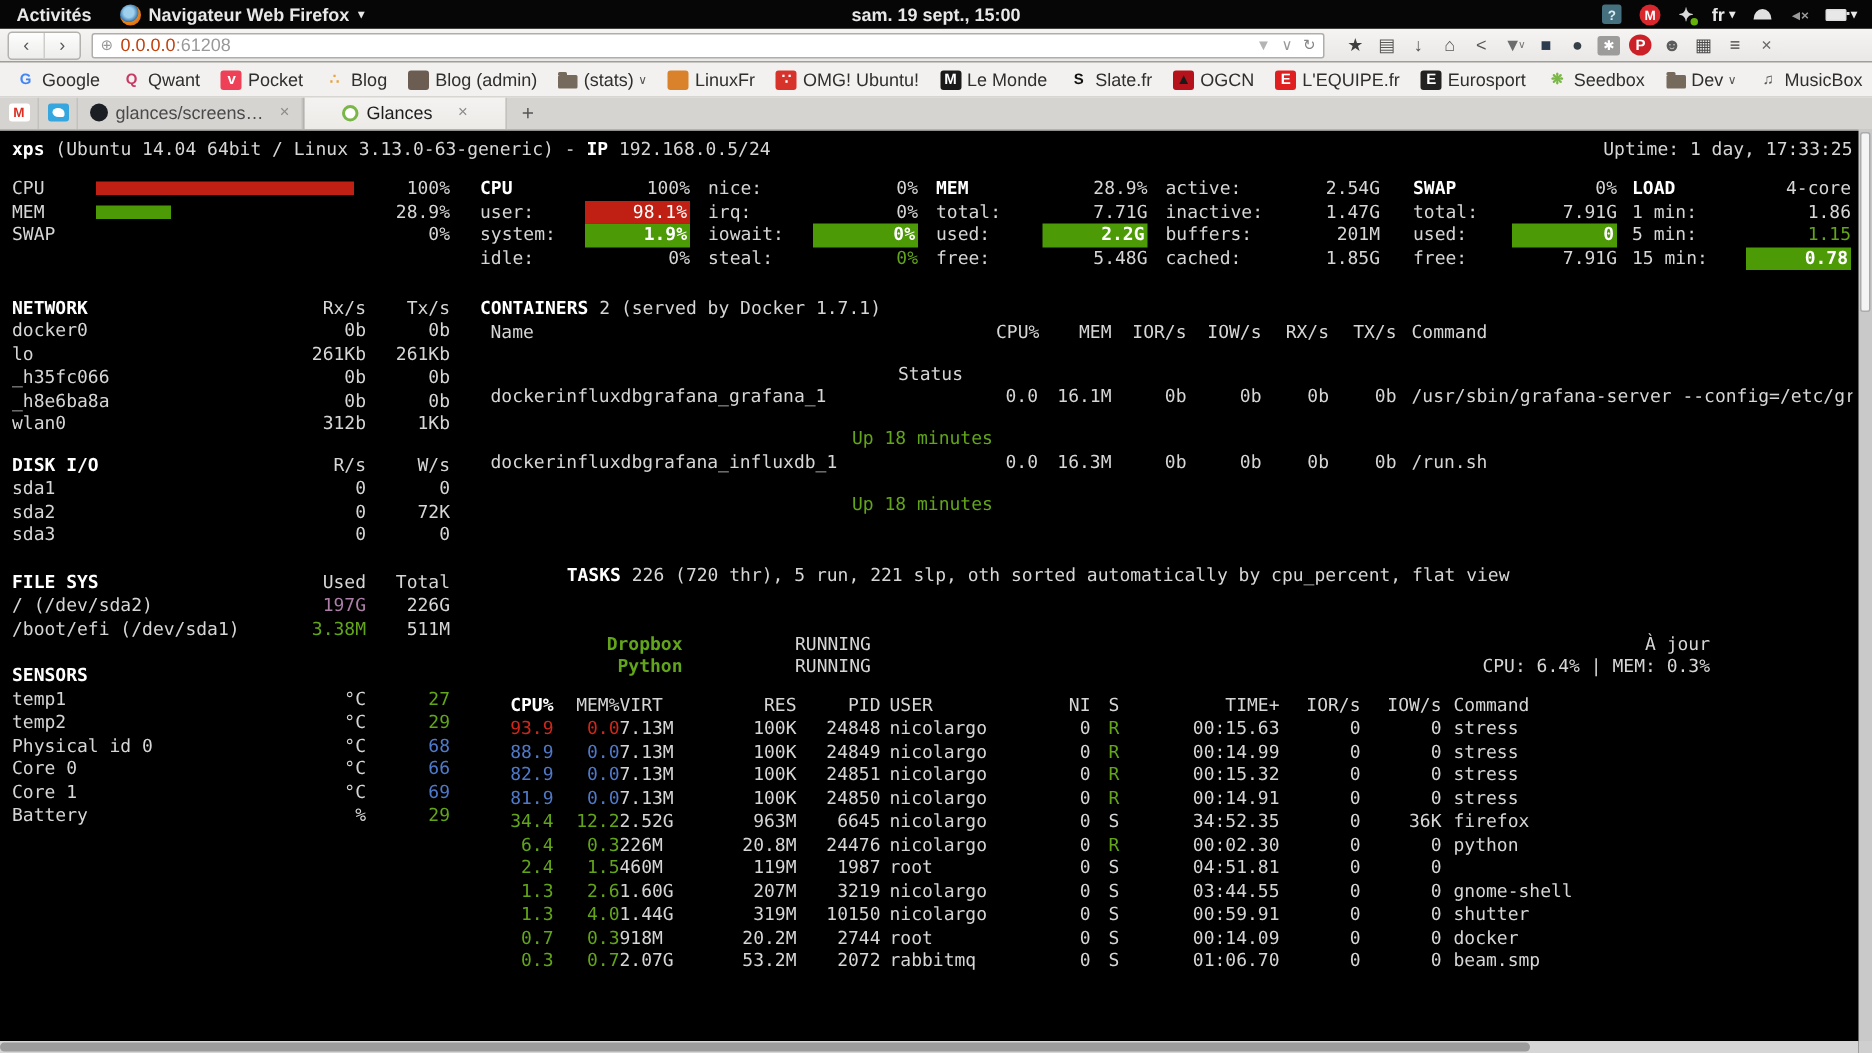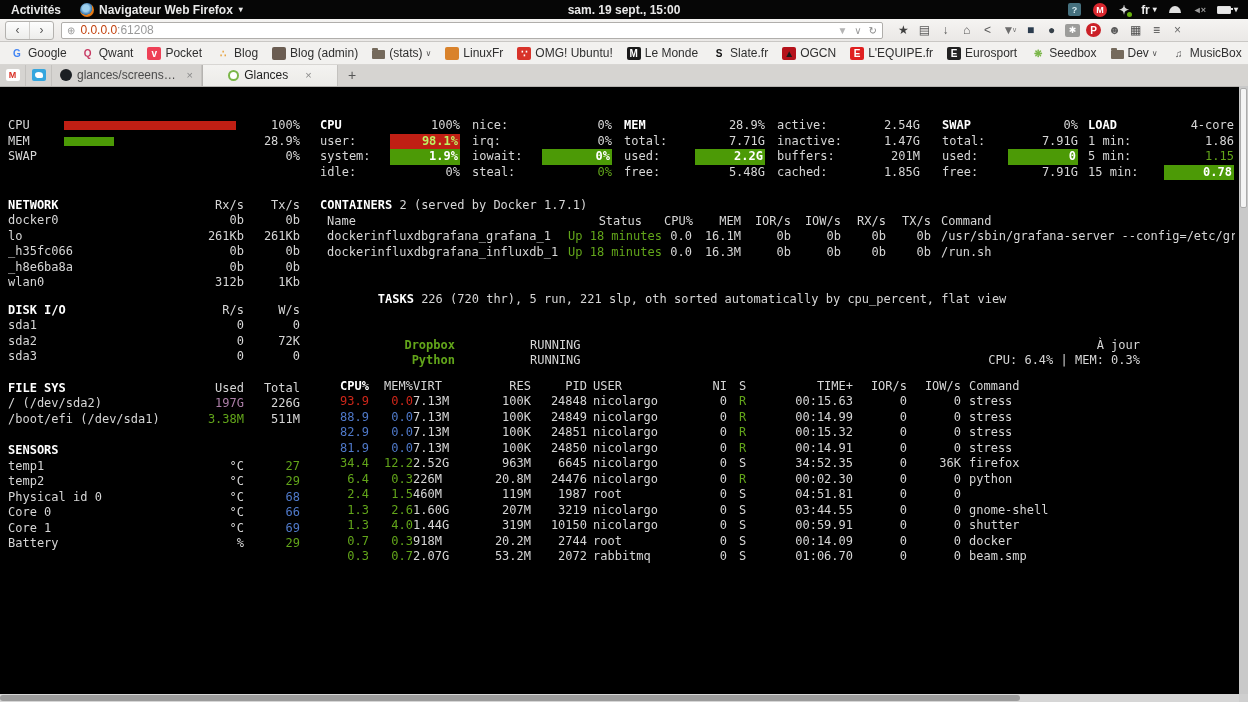--- a/index.html
+++ b/index.html
@@ -78,21 +78,21 @@
   
   .content{position:absolute;top:86px;left:0;right:0;bottom:0;background:#000;overflow:hidden;
            font-family:"DejaVu Sans Mono",monospace;font-size:12px;color:#d6d6d6;}
   .content *{line-height:15.5px;}
   .b{font-weight:bold;color:#fff;}
   .green{color:#62a51a;}
   .blue{color:#4f79c9;}
   .red{color:#d0271a;}
   .purple{color:#ad7fa8;}
   .bggreen{background:#4c9a06;color:#fff;font-weight:bold;}
-  .bgred{background:#c01f14;color:#bef264;font-weight:bold;}
+  .bgred{background:#c01f14;color:#ffffff;font-weight:normal;}
   .pad{display:inline-block;min-width:70px;text-align:right;padding-right:2px;box-sizing:border-box;}
   .gheader{position:absolute;top:6px;left:8px;right:13px;display:flex;white-space:pre;}
   .gh-up{margin-left:auto;}
   
   .leftcol{position:absolute;left:8px;top:32px;width:292px;}
   .grow{display:flex;align-items:center;height:15.5px;}
   .glabel{width:56px;}
   .gtrack{width:172px;height:9px;margin-right:4px;}
   .gfill{display:block;height:9px;}
   .fill-red{background:#c01f14;}
@@ -107,21 +107,21 @@
   .maincol{position:absolute;left:320px;top:32px;width:915px;}
   .quad{display:flex;}
   .qcol{display:block;}
   .qc1{width:140px;} .qc2{width:140px;margin-left:12px;} .qc3{width:141px;margin-left:12px;}
   .qc4{width:143px;margin-left:12px;} .qc5{width:136px;margin-left:22px;} .qc6{width:146px;margin-left:10px;}
   .qrow{display:flex;white-space:pre;}
   .qv{margin-left:auto;text-align:right;}
   .containers{margin-top:18px;}
   .crow{display:flex;white-space:pre;}
   .cname{width:248px;padding-left:7px;box-sizing:border-box;overflow:hidden;}
-  .cstatus{width:96px;}
+  .cstatus{width:96px;margin-top:28px;}
   .crow.head .cstatus{text-align:right;padding-right:22px;box-sizing:border-box;}
   .ccpu{width:28px;text-align:right;}
   .cmem{width:49px;text-align:right;}
   .cior{width:50px;text-align:right;}
   .ciow{width:50px;text-align:right;}
   .crx{width:45px;text-align:right;}
   .ctx{width:45px;text-align:right;}
   .ccmd{flex:1;padding-left:10px;overflow:hidden;white-space:pre;}
   .alerts{margin-top:22px;white-space:pre;}
   .tasks{margin-top:16px;white-space:pre;}
@@ -368,20 +368,24 @@
     <div class="tab active">
       <span class="glico"></span>
       <span class="tablabel">Glances</span>
       <span class="tabclose">×</span>
     </div>
     <div class="newtab">+</div>
   </div>
 
   <div class="content">
 
+    <div class="gheader">
+      <span class="b">xps</span><span> (Ubuntu 14.04 64bit / Linux 3.13.0-63-generic) - </span><span class="b">IP</span><span> 192.168.0.5/24</span>
+      <span class="gh-up">Uptime: 1 day, 17:33:25</span>
+    </div>
 
     <div class="leftcol">
 
       <div class="sect">
 
           <div class="grow">
             <span class="glabel">CPU</span>
             <span class="gtrack">
               <span class="gfill fill-red" style="width: 100%;"></span>
             </span>

